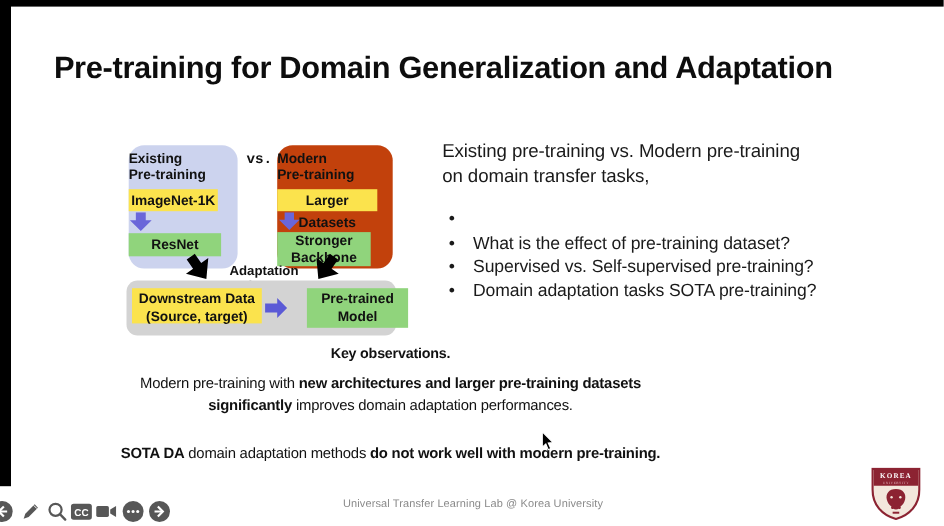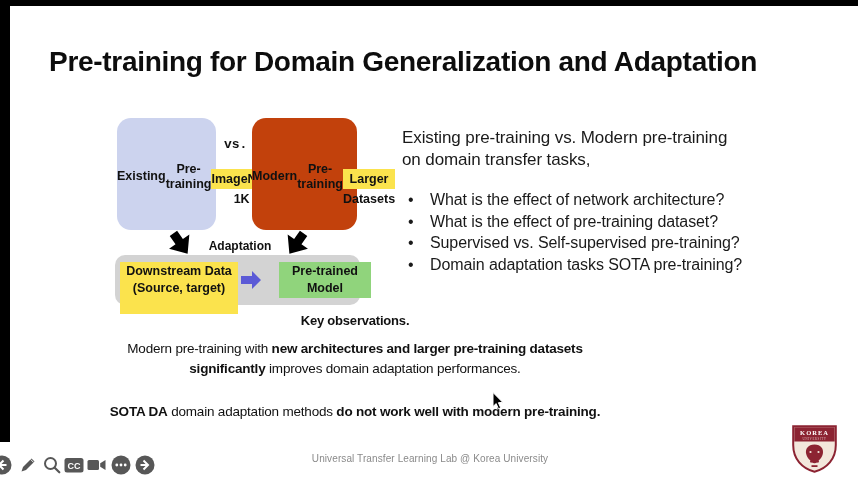--- a/index.html
+++ b/index.html
@@ -9,21 +9,21 @@
   }
   .bar-top{position:absolute;left:0;top:0;width:858px;height:6px;background:#000;}
   .bar-left{position:absolute;left:0;top:0;width:10px;height:442px;background:#000;}
 
   .slide-title{
     position:absolute;left:49px;top:27px;width:760px;
     font-size:28px;letter-spacing:-0.3px;color:#0d0d0d;white-space:nowrap;
   }
 
   
-  .panel{position:absolute;border-radius:14px;display:flex;flex-direction:row;align-items:center;padding-top:5px;box-sizing:border-box;}
+  .panel{position:absolute;border-radius:14px;display:flex;flex-direction:column;align-items:flex-start;padding-top:5px;box-sizing:border-box;margin-top:14px;}
   .panel-existing{left:117px;top:118px;width:99px;height:112px;background:#ccd3ee;}
   .panel-modern{left:252px;top:118px;width:105px;height:112px;background:#c2410c;}
   .pt{font-size:12.5px;font-weight:600;line-height:15px;text-align:center;color:#111;}
   .chip{font-size:12.5px;font-weight:700;text-align:center;color:#111;box-sizing:border-box;}
   .chip.yellow{background:#fbe34d;}
   .chip.green{background:#90d47c;}
   .chip-imagenet{width:81px;height:20px;line-height:20px;margin-top:5px;}
   .chip-larger{width:91px;height:20px;line-height:20px;margin-top:5px;}
   .chip-resnet{width:84px;height:21px;line-height:21px;margin-top:1px;}
   .chip-stronger{width:85px;height:31px;line-height:15px;padding-top:1px;margin-top:1px;}
@@ -31,21 +31,21 @@
   .vs-label{position:absolute;left:224px;top:137px;font-size:13px;font-weight:700;color:#111;font-family:Liberation Mono, monospace;}
 
   .black-arrow{position:absolute;width:27px;height:27px;}
   .black-arrow.left{left:167px;top:230px;transform:rotate(-35deg);}
   .black-arrow.right{left:283px;top:230px;transform:rotate(35deg);}
   .adaptation-label{position:absolute;left:194px;top:239px;width:92px;text-align:center;
     font-size:12px;font-weight:700;color:#111;}
 
   .panel-downstream{position:absolute;left:115px;top:255px;width:245px;height:50px;
     background:#d3d3d3;border-radius:10px;}
-  .chip-downstream{position:absolute;left:5px;top:7px;width:118px;height:52px;line-height:17px;padding-top:1px;}
+  .chip-downstream{position:absolute;left:5px;top:7px;width:118px;height:32px;line-height:17px;padding-top:1px;}
   .arrow-right-blue{position:absolute;left:125px;top:14px;}
   .chip-pretrained{position:absolute;left:147px;top:7px;width:92px;height:36px;line-height:17px;padding-top:1px;margin-left:17px;}
 
   
   .intro{position:absolute;left:402px;top:127px;font-size:17px;line-height:22px;color:#1a1a1a;letter-spacing:-0.1px;}
   .bullet-list{position:absolute;left:408px;top:189px;font-size:16px;line-height:21.7px;color:#1a1a1a;letter-spacing:-0.1px;}
   .bullet-row{display:flex;}
   .bullet-dot{width:22px;flex:0 0 22px;}
 
   
@@ -89,20 +89,21 @@
 
 <div class="vs-label">vs.</div>
 
 <div class="panel panel-modern">
   <div class="pt">Modern</div>
   <div class="pt">Pre-training</div>
   <div class="chip yellow chip-larger">Larger Datasets</div>
   <svg class="arrow-down-sm" width="22" height="17" viewBox="0 0 24 20">
     <polygon points="7,0 17,0 17,8 23,8 12,19 1,8 7,8" fill="#6a66d9"></polygon>
   </svg>
+  <div class="chip green chip-stronger"><span>Stronger</span><br><span>Backbone</span></div>
 </div>
 
 <svg class="black-arrow left" viewBox="0 0 24 24">
   <polygon points="8,1 16,1 16,10 23,10 12,23 1,10 8,10" fill="#000"></polygon>
 </svg>
 <div class="adaptation-label">Adaptation Stage</div>
 <svg class="black-arrow right" viewBox="0 0 24 24">
   <polygon points="8,1 16,1 16,10 23,10 12,23 1,10 8,10" fill="#000"></polygon>
 </svg>
 
@@ -115,21 +116,20 @@
 </div>
 
 <div class="intro">
   <div>Existing pre-training vs. Modern pre-training</div>
   <div>on domain transfer tasks,</div>
 </div>
 
 <div class="bullet-list">
   <div class="bullet-row">
       <span class="bullet-dot">•</span>
-      <span>What is the effect of network architecture?</span>
     </div>
   <div class="bullet-row">
       <span class="bullet-dot">•</span>
       <span>What is the effect of pre-training dataset?</span>
     </div>
   <div class="bullet-row">
       <span class="bullet-dot">•</span>
       <span>Supervised vs. Self-supervised pre-training?</span>
     </div>
   <div class="bullet-row">

